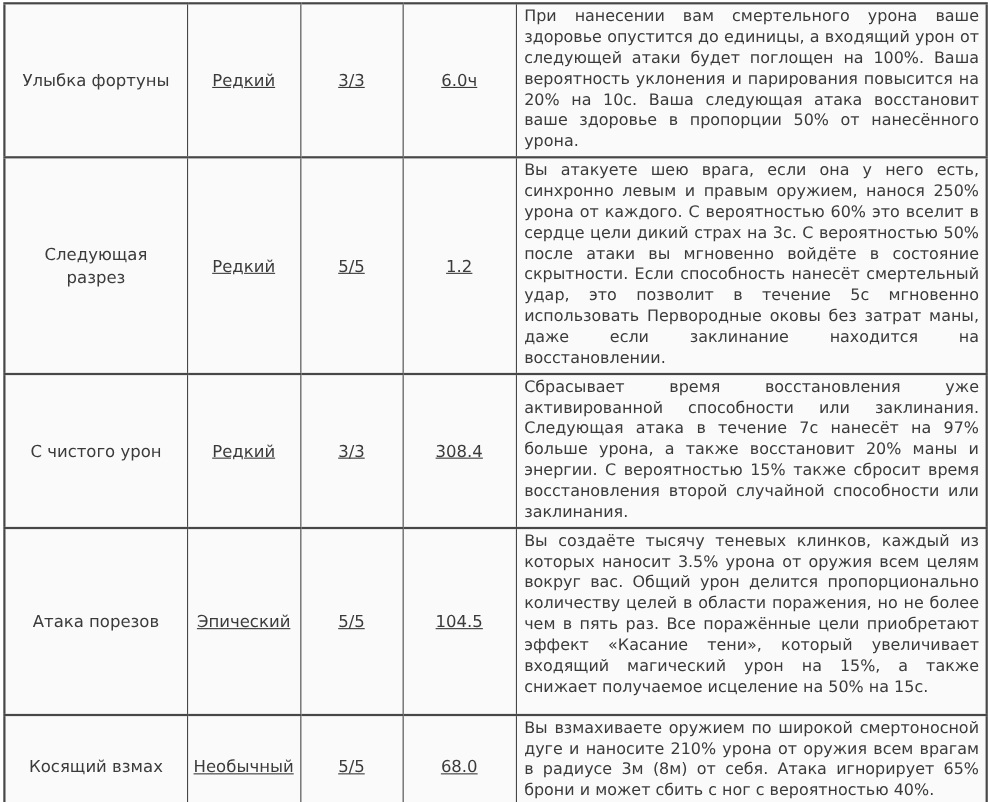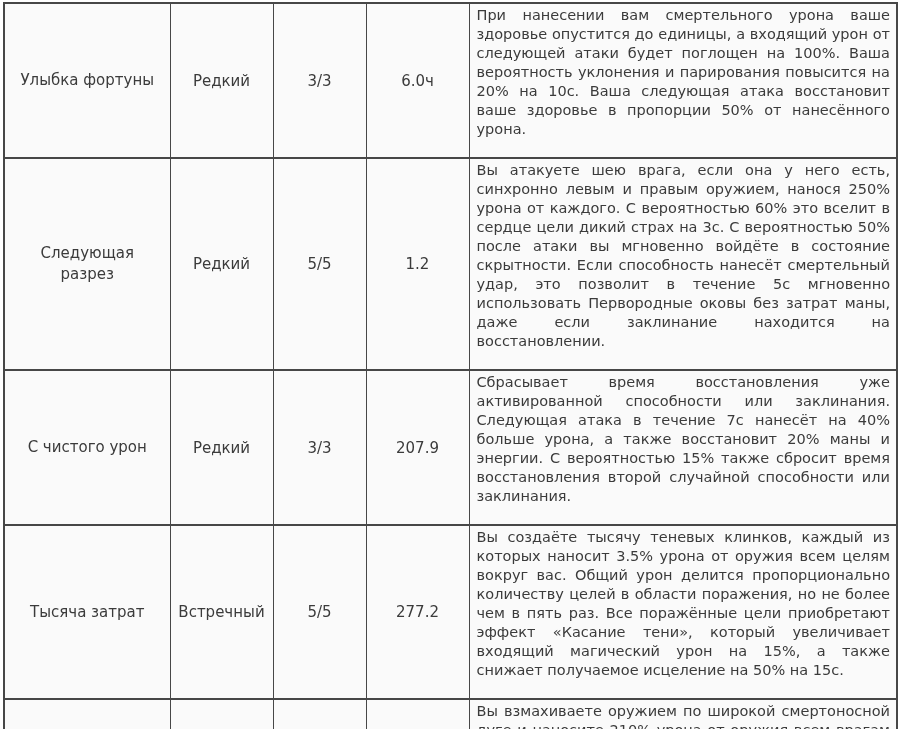--- a/index.html
+++ b/index.html
@@ -50,27 +50,28 @@
     text-align: center;
     vertical-align: middle;
     color: #2f2f2f;
     padding: 0 10px;
   }
   td.rarity, td.rank, td.cooldown {
     font-size: 15px;
     text-align: center;
     vertical-align: middle;
     padding: 0 2px;
+    text-decoration: underline;
   }
   td.desc {
     font-size: 14.5px;
     line-height: 19px;
     text-align: justify;
     vertical-align: top;
-    padding: 2px 6px 18px 7px;
+    padding: 2px 6px 3px 7px;
   }
 </style>
 </head>
 <body>
 
 <div class="table-wrap">
   <table class="abilities">
     <colgroup>
       <col class="c-name">
       <col class="c-rarity">
@@ -90,28 +91,28 @@
         <td class="name">Следующая разрез</td>
         <td class="rarity">Редкий</td>
         <td class="rank">5/5</td>
         <td class="cooldown">1.2</td>
         <td class="desc">Вы атакуете шею врага, если она у него есть, синхронно левым и правым оружием, нанося 250% урона от каждого. С вероятностью 60% это вселит в сердце цели дикий страх на 3с. С вероятностью 50% после атаки вы мгновенно войдёте в состояние скрытности. Если способность нанесёт смертельный удар, это позволит в течение 5с мгновенно использовать Первородные оковы без затрат маны, даже если заклинание находится на восстановлении.</td>
       </tr>
       <tr class="r2">
         <td class="name">С чистого урон</td>
         <td class="rarity">Редкий</td>
         <td class="rank">3/3</td>
-        <td class="cooldown">207.9</td>
-        <td class="desc">Сбрасывает время восстановления уже активированной способности или заклинания. Следующая атака в течение 7с нанесёт на 40% больше урона, а также восстановит 20% маны и энергии. С вероятностью 15% также сбросит время восстановления второй случайной способности или заклинания.</td>
+        <td class="cooldown">308.4</td>
+        <td class="desc">Сбрасывает время восстановления уже активированной способности или заклинания. Следующая атака в течение 7с нанесёт на 97% больше урона, а также восстановит 20% маны и энергии. С вероятностью 15% также сбросит время восстановления второй случайной способности или заклинания.</td>
       </tr>
       <tr class="r3">
-        <td class="name">Тысяча затрат</td>
-        <td class="rarity">Встречный</td>
+        <td class="name">Атака порезов</td>
+        <td class="rarity">Эпический</td>
         <td class="rank">5/5</td>
-        <td class="cooldown">277.2</td>
+        <td class="cooldown">104.5</td>
         <td class="desc">Вы создаёте тысячу теневых клинков, каждый из которых наносит 3.5% урона от оружия всем целям вокруг вас. Общий урон делится пропорционально количеству целей в области поражения, но не более чем в пять раз. Все поражённые цели приобретают эффект «Касание тени», который увеличивает входящий магический урон на 15%, а также снижает получаемое исцеление на 50% на 15с.</td>
       </tr>
       <tr class="r4">
         <td class="name">Косящий взмах</td>
         <td class="rarity">Необычный</td>
         <td class="rank">5/5</td>
         <td class="cooldown">68.0</td>
         <td class="desc">Вы взмахиваете оружием по широкой смертоносной дуге и наносите 210% урона от оружия всем врагам в радиусе 3м (8м) от себя. Атака игнорирует 65% брони и может сбить с ног с вероятностью 40%.</td>
       </tr>
     </tbody>

